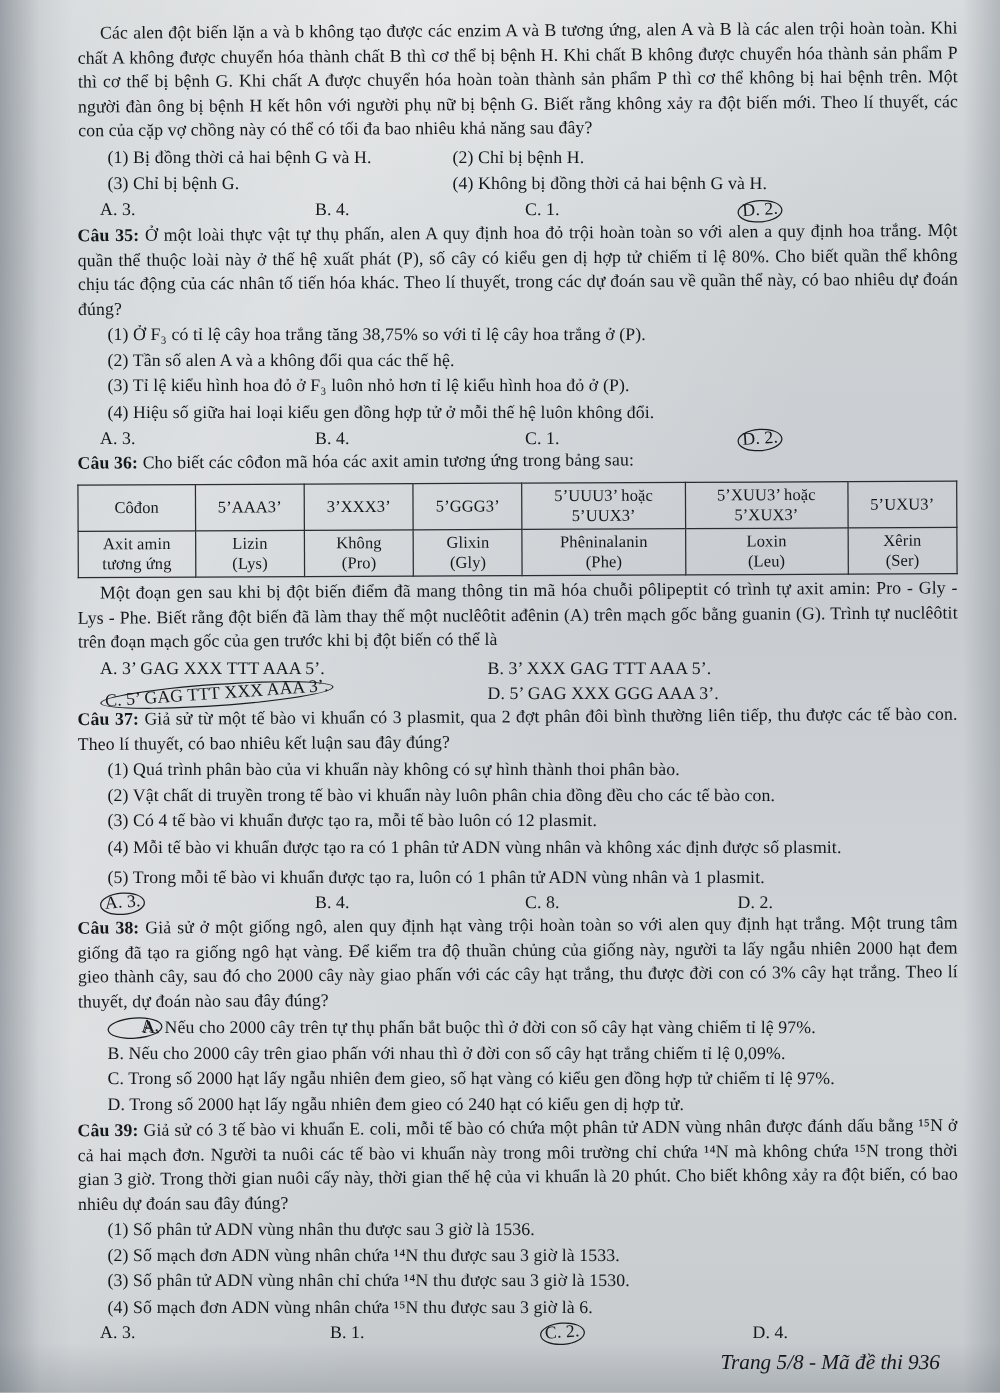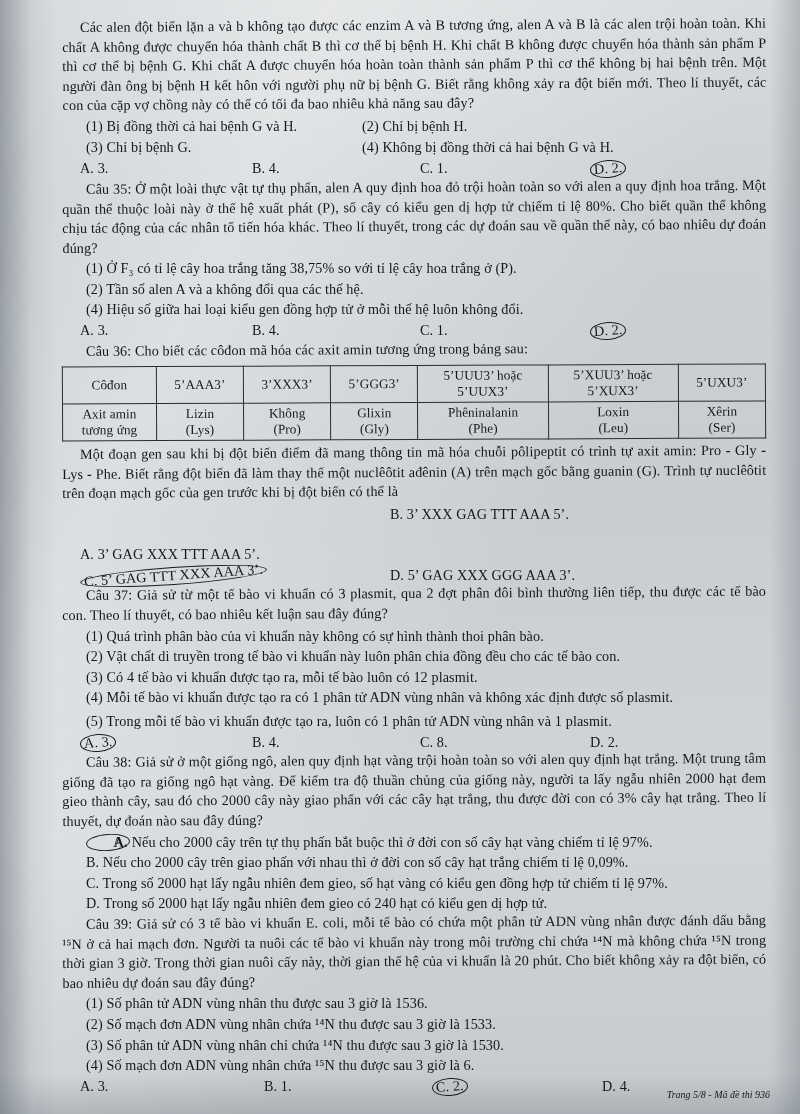--- a/index.html
+++ b/index.html
@@ -31,21 +31,21 @@
   }
   .content{
     position:absolute;
     left:62px;top:18px;right:34px;bottom:10px;
     font-size:14.2px;
     line-height:1.38;
     letter-spacing:0.1px;
   }
   p{margin:0 0 1px 0;text-align:justify;}
   .ind{text-indent:18px;}
-  .q-label{font-weight:normal;margin-left:24px;}
+  .q-label{font-weight:bold;}
   .opt-row{
     display:flex;
     margin:1px 0 1px 0;
   }
   .opt-row > span{display:inline-block;}
   .c1{width:178px;}
   .c2{width:178px;}
   .c3{width:178px;}
   .c4{flex:1;}
   .sub{ text-indent:24px; }
@@ -67,22 +67,22 @@
   table.codon td{
     border:1px solid #2a2d30;
     text-align:center;
     padding:2px 2px;
     line-height:1.22;
   }
   .tbl-head td{ }
   .two-line{white-space:pre-line;}
   .footer{
     position:absolute;
-    right:30px;bottom:14px;
-    font-size:10px;
+    right:48px;bottom:14px;
+    font-size:17px;
     font-style:italic;
   }
   .tilt{ display:block; transform:rotate(-0.35deg); transform-origin:left top;}
 </style>
 </head>
 <body>
 
 <div class="page">
   <div class="shadow-left"></div>
   <div class="shadow-right"></div>
@@ -106,20 +106,21 @@
       <span class="c3" style="width:170px;">C. 1.</span>
       <span class="c4"><span class="circled">D. 2.</span></span>
     </div>
 
     <p class="tilt">
       <span class="q-label">Câu 35:</span>
       <span>Ở một loài thực vật tự thụ phấn, alen A quy định hoa đỏ trội hoàn toàn so với alen a quy định hoa trắng. Một quần thể thuộc loài này ở thế hệ xuất phát (P), số cây có kiểu gen dị hợp tử chiếm tỉ lệ 80%. Cho biết quần thể không chịu tác động của các nhân tố tiến hóa khác. Theo lí thuyết, trong các dự đoán sau về quần thể này, có bao nhiêu dự đoán đúng?</span>
     </p>
     <p class="sub">(1) Ở F₃ có tỉ lệ cây hoa trắng tăng 38,75% so với tỉ lệ cây hoa trắng ở (P).</p>
     <p class="sub">(2) Tần số alen A và a không đổi qua các thế hệ.</p>
+    <p class="sub">(3) Tỉ lệ kiểu hình hoa đỏ ở F₃ luôn nhỏ hơn tỉ lệ kiểu hình hoa đỏ ở (P).</p>
     <p class="sub">(4) Hiệu số giữa hai loại kiểu gen đồng hợp tử ở mỗi thế hệ luôn không đổi.</p>
     <div class="opt-row">
       <span class="c1" style="width:172px;padding-left:18px;">A. 3.</span>
       <span class="c2" style="width:168px;">B. 4.</span>
       <span class="c3" style="width:170px;">C. 1.</span>
       <span class="c4"><span class="circled">D. 2.</span></span>
     </div>
 
     <p class="tilt">
       <span class="q-label">Câu 36:</span>
@@ -153,21 +154,21 @@
         <td class="two-line">Loxin
 (Leu)</td>
         <td class="two-line">Xêrin
 (Ser)</td>
       </tr>
     </tbody>
       </table>
 
     <p class="ind tilt">Một đoạn gen sau khi bị đột biến điểm đã mang thông tin mã hóa chuỗi pôlipeptit có trình tự axit amin: Pro - Gly - Lys - Phe. Biết rằng đột biến đã làm thay thế một nuclêôtit ađênin (A) trên mạch gốc bằng guanin (G). Trình tự nuclêôtit trên đoạn mạch gốc của gen trước khi bị đột biến có thể là</p>
     <div class="opt-row">
-      <span style="width:310px;padding-left:18px;margin-top:40px;">A. 3’ GAG XXX TTT AAA 5’.</span>
+      <span style="width:310px;padding-left:18px;">A. 3’ GAG XXX TTT AAA 5’.</span>
       <span class="c4">B. 3’ XXX GAG TTT AAA 5’.</span>
     </div>
     <div class="opt-row">
       <span style="width:310px;padding-left:18px;"><span class="circled">C. 5’ GAG TTT XXX AAA 3’.</span></span>
       <span class="c4">D. 5’ GAG XXX GGG AAA 3’.</span>
     </div>
 
     <p class="tilt">
       <span class="q-label">Câu 37:</span>
       <span>Giả sử từ một tế bào vi khuẩn có 3 plasmit, qua 2 đợt phân đôi bình thường liên tiếp, thu được các tế bào con. Theo lí thuyết, có bao nhiêu kết luận sau đây đúng?</span>

